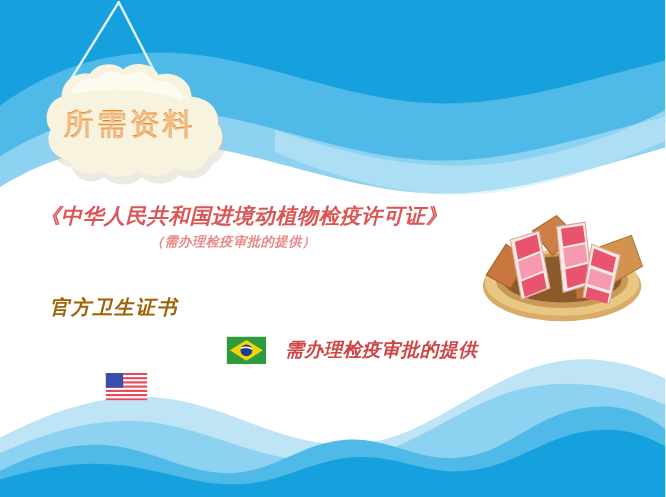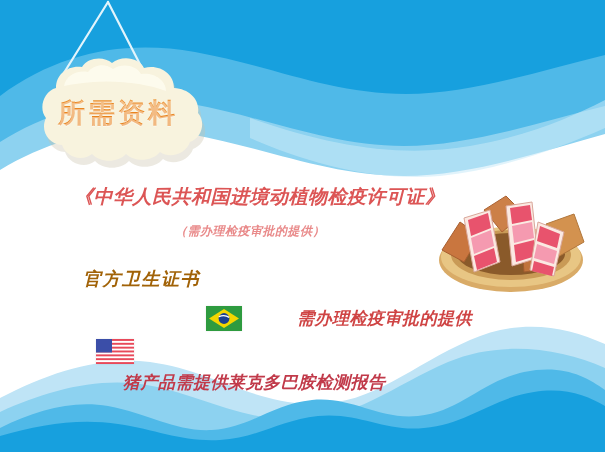--- a/index.html
+++ b/index.html
@@ -66,32 +66,31 @@
     white-space: nowrap;
   }
 
   
   .line {
     position: absolute;
     white-space: nowrap;
     font-family: "DejaVu Sans", "Liberation Sans", sans-serif;
     font-weight: bold;
     font-style: italic;
-    margin-left: 38px;
   }
   #line-permit {
     left: 36px;
     top: 184px;
     font-size: 19px;
     letter-spacing: 0.5px;
     color: #dc5555;
   }
   #line-permit-note {
     left: 137px;
-    top: 223px;
+    top: 212px;
     font-size: 12px;
     letter-spacing: 0.5px;
     color: #e98a8a;
   }
   #line-health {
     left: 45px;
     top: 267px;
     font-size: 18px;
     letter-spacing: 1.5px;
     color: #a16207;
@@ -279,21 +278,20 @@
   </svg>
 
   <div class="line" id="line-permit">《中华人民共和国进境动植物检疫许可证》</div>
 
   <div class="line" id="line-permit-note">（需办理检疫审批的提供）</div>
 
   <div class="line" id="line-health">官方卫生证书</div>
 
   <div class="line" id="line-poultry">需办理检疫审批的提供</div>
 
-  <div class="line" id="line-pork">猪产品需提供莱克多巴胺检测报告</div>
 
   <svg class="flag" id="flag-brazil" viewBox="0 0 36 25">
     <rect x="0" y="0" width="36" height="25" fill="#2e9b3f"></rect>
     <polygon points="18,3 33,12.5 18,22 3,12.5" fill="#f3d600"></polygon>
     <circle cx="18" cy="12.5" r="5.4" fill="#1a3f8f"></circle>
     <path d="M12.8,10.6 C16.6,9.2 20.6,9.6 23.2,11.4" stroke="#ffffff" stroke-width="1.3" fill="none"></path>
   </svg>
 
   <svg class="flag" id="flag-usa" viewBox="0 0 38 25">
     <rect x="0" y="0" width="38" height="25" fill="#ffffff"></rect>

